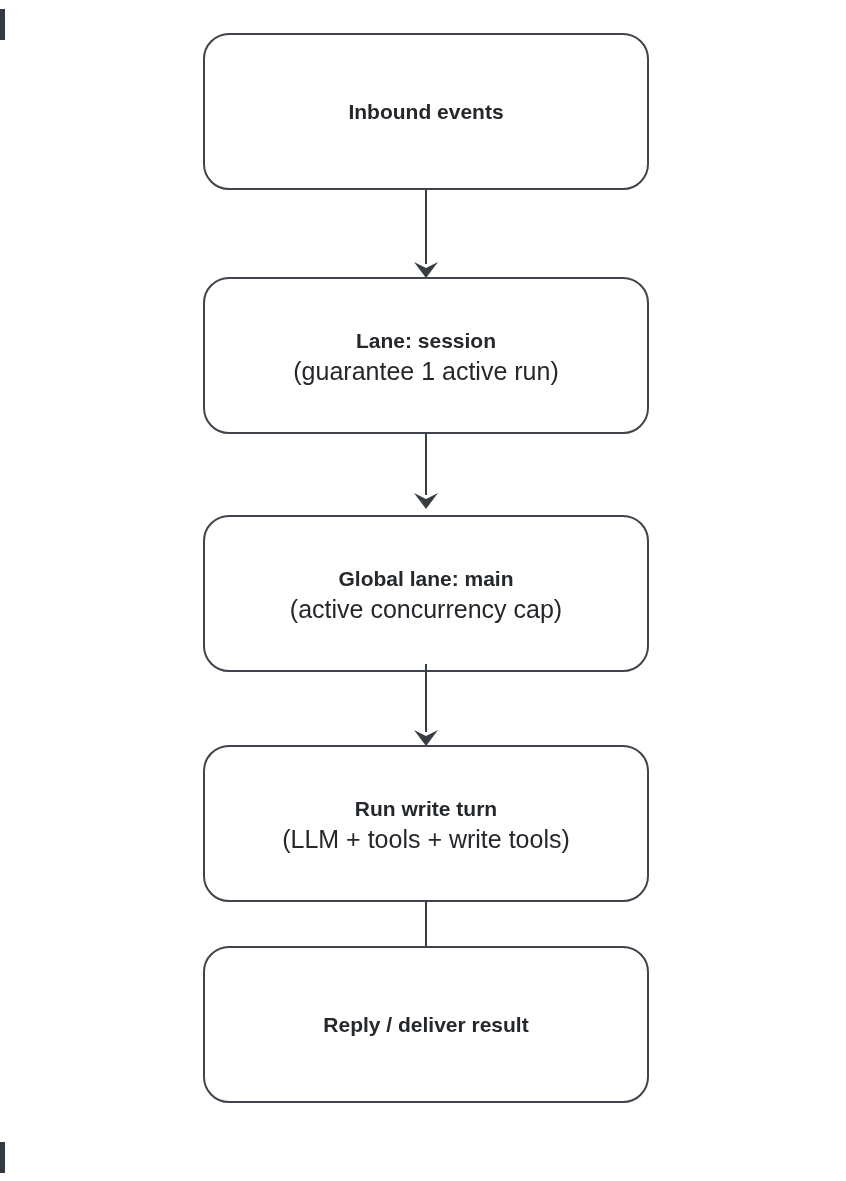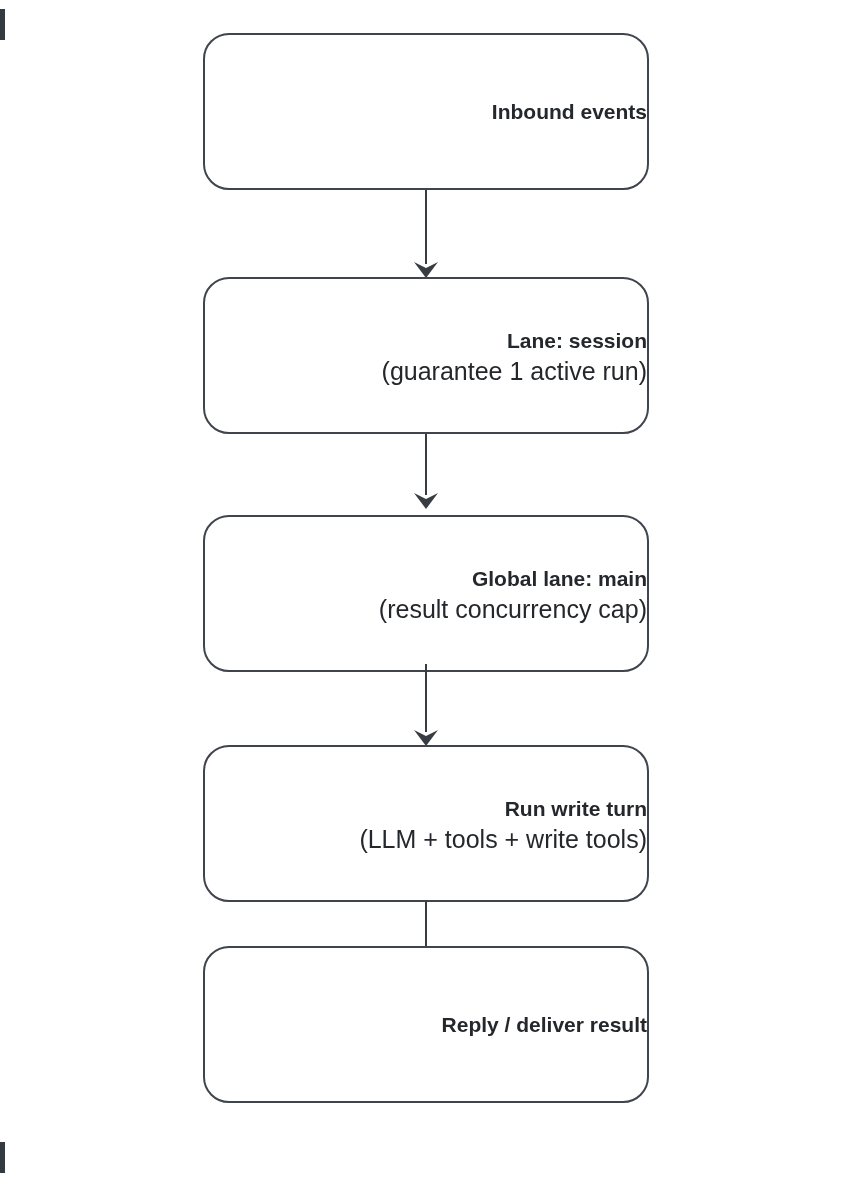--- a/index.html
+++ b/index.html
@@ -19,21 +19,21 @@
     position: absolute;
     left: 203px;
     width: 446px;
     height: 157px;
     box-sizing: border-box;
     background: var(--node-fill, #ffffff);
     border: 2px solid var(--border, #3f444d);
     border-radius: 26px;
     display: flex;
     flex-direction: column;
-    align-items: flex-end;
+    align-items: center;
     justify-content: center;
     text-align: center;
   }
   .node .title {
     font-size: 21px;
     line-height: 31px;
     font-weight: 700;
     color: var(--text, #24272b);
     white-space: nowrap;
   }
@@ -97,21 +97,21 @@
 
   <div class="arrow arrow-2">
     <svg width="26" height="75" viewBox="0 0 26 75" aria-hidden="true">
       <line x1="13" y1="0" x2="13" y2="61" stroke="#383d43" stroke-width="2"></line>
       <polygon points="1,59 13,75 25,59 13,65" fill="#383d43"></polygon>
     </svg>
   </div>
 
   <div class="node node-3">
     <div class="title">Global lane: main</div>
-    <div class="subtitle">(result concurrency cap)</div>
+    <div class="subtitle">(active concurrency cap)</div>
   </div>
 
   <div class="arrow arrow-3">
     <svg width="26" height="82" viewBox="0 0 26 82" aria-hidden="true">
       <line x1="13" y1="0" x2="13" y2="68" stroke="#383d43" stroke-width="2"></line>
       <polygon points="1,66 13,82 25,66 13,72" fill="#383d43"></polygon>
     </svg>
   </div>
 
   <div class="node node-4">

